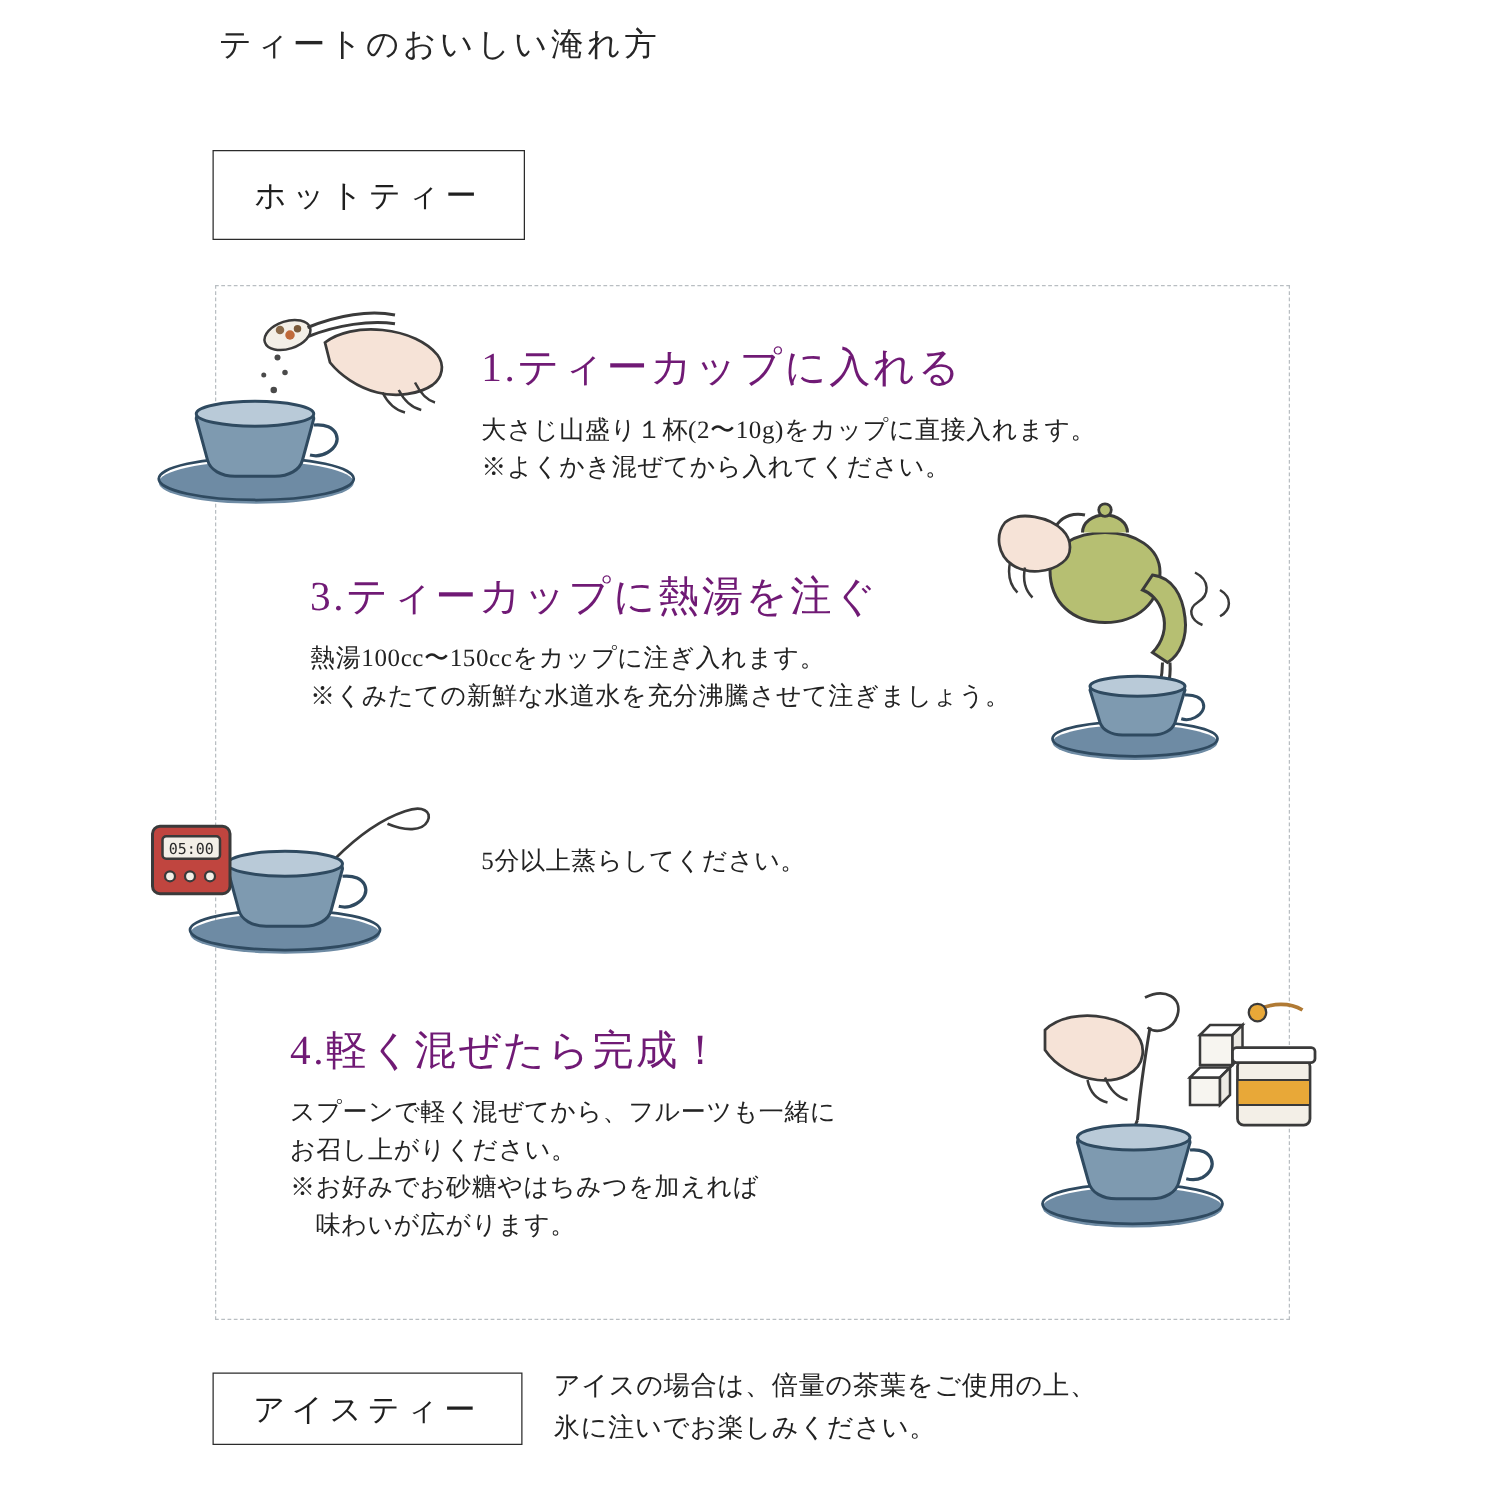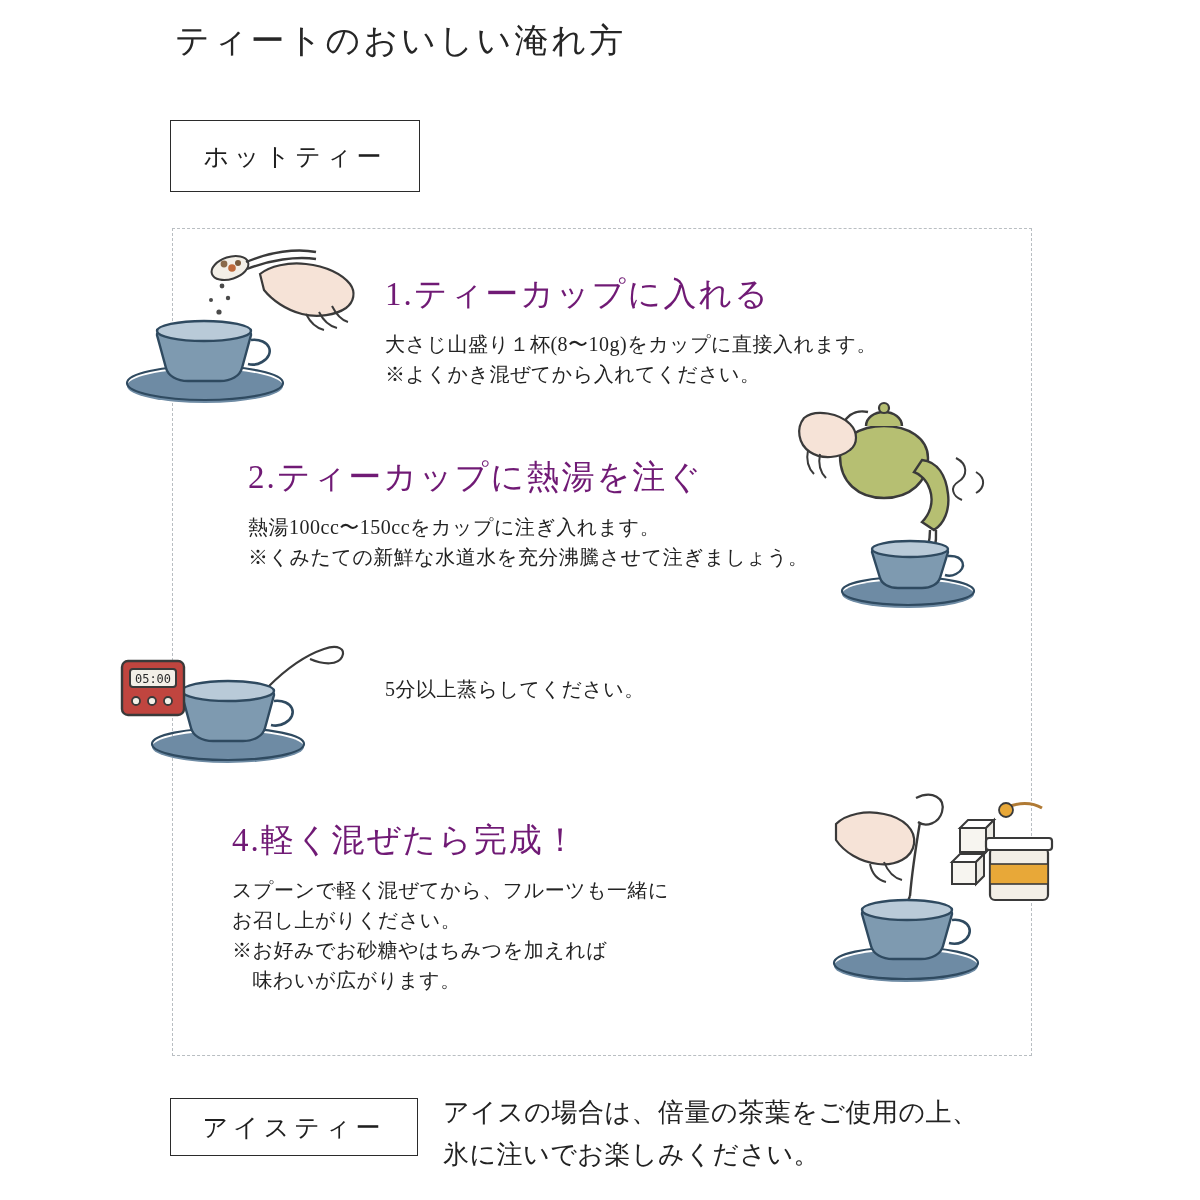--- a/index.html
+++ b/index.html
@@ -14,21 +14,21 @@
     font-family: "Liberation Serif", "DejaVu Serif", serif;
     color: #1c1c1c;
     overflow: hidden;
   }
 
   
   .page-title {
     position: absolute;
     left: 175px;
     top: 18px;
-    font-size: 34px;
+    font-size: 26px;
     letter-spacing: 3px;
     color: #262626;
     font-family: "Liberation Serif", "DejaVu Serif", serif;
   }
 
   
   .label-box {
     position: absolute;
     border: 1px solid #2b2b2b;
     box-sizing: border-box;
@@ -87,21 +87,21 @@
   #step-1 { left: 385px; top: 272px; }
   #step-2 { left: 248px; top: 455px; }
   #step-3 { left: 385px; top: 662px; }
   #step-4 { left: 232px; top: 818px; }
 
   
   .ice-note {
     position: absolute;
     left: 443px;
     top: 1092px;
-    font-size: 26px;
+    font-size: 21px;
     line-height: 1.6;
     letter-spacing: 0.5px;
     color: #222;
     white-space: pre-line;
   }
 
   
   .illus { position: absolute; }
   #illus-1 { left: 110px; top: 240px; }
   #illus-2 { left: 780px; top: 398px; }
@@ -114,26 +114,26 @@
 <div class="page-title">ティートのおいしい淹れ方</div>
 
 <div class="label-box" id="hot-label">
   <span>ホットティー</span>
 </div>
 
 <div class="dashed-frame"></div>
 
 <div class="step" id="step-1">
   <div class="step-heading">1.ティーカップに入れる</div>
-  <div class="step-body">大さじ山盛り１杯(8〜10g)をカップに直接入れます。
+  <div class="step-body">大さじ山盛り１杯(2〜10g)をカップに直接入れます。
 ※よくかき混ぜてから入れてください。</div>
 </div>
 
 <div class="step" id="step-2">
-  <div class="step-heading">2.ティーカップに熱湯を注ぐ</div>
+  <div class="step-heading">3.ティーカップに熱湯を注ぐ</div>
   <div class="step-body">熱湯100cc〜150ccをカップに注ぎ入れます。
 ※くみたての新鮮な水道水を充分沸騰させて注ぎましょう。</div>
 </div>
 
 <div class="step" id="step-3">
   <div class="step-body">5分以上蒸らしてください。</div>
 </div>
 
 <div class="step" id="step-4">
   <div class="step-heading">4.軽く混ぜたら完成！</div>

